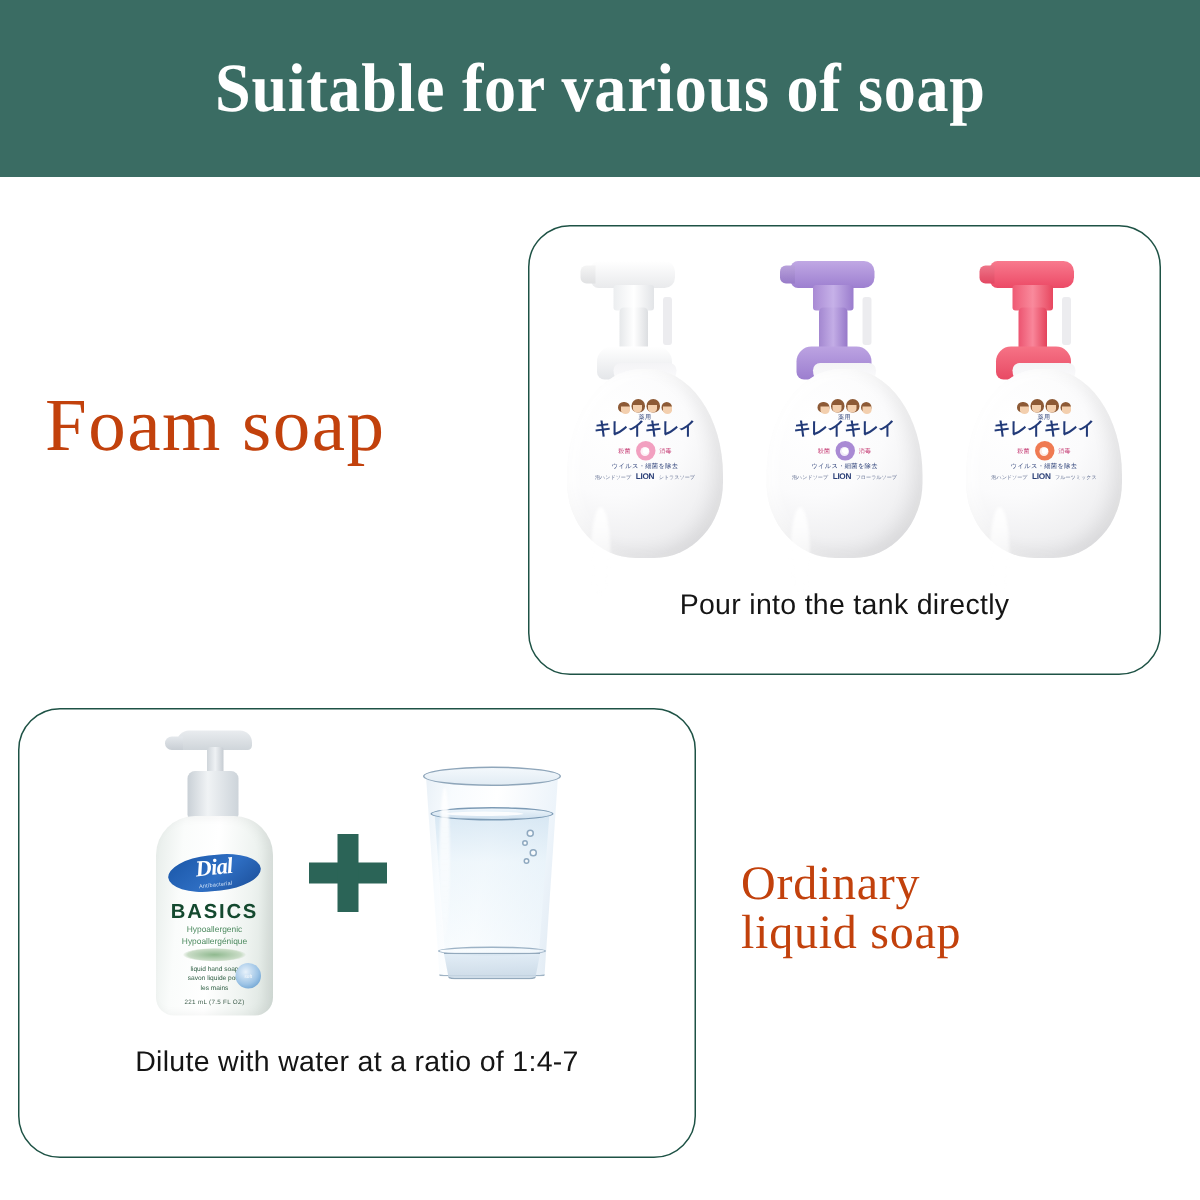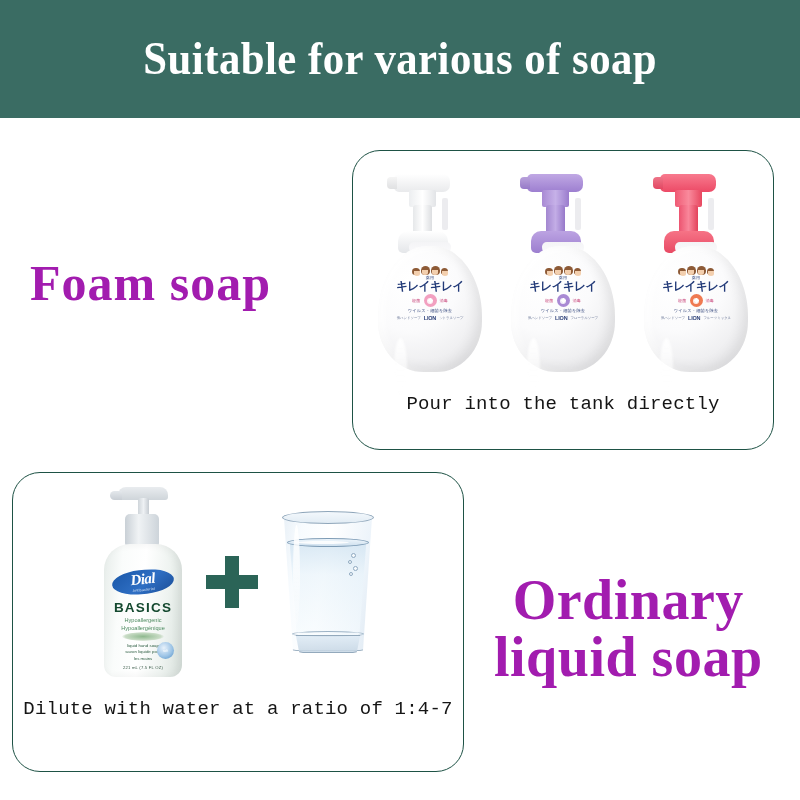--- a/index.html
+++ b/index.html
@@ -44,43 +44,43 @@
     border-radius: 28px;
     background: #ffffff;
     box-sizing: border-box;
   }
   #foam-card  { left: 352px; top: 150px;  width: 422px; height: 300px; }
   #liquid-card{ left: 12px;  top: 472px;  width: 452px; height: 300px; }
 
   
   .section-label {
     position: absolute;
-    color: #a21caf;
+    color: #c2410c;
     font-family: "Liberation Serif", serif;
-    font-weight: bold;
+    font-weight: normal;
     line-height: 1.02;
   }
   #foam-soap-label {
     left: 30px; top: 258px;
     font-size: 50px;
     letter-spacing: 1px;
   }
   #ordinary-label {
     left: 494px; top: 572px;
-    font-size: 56px;
-    text-align: center;
+    font-size: 32px;
+    text-align: left;
     letter-spacing: 0.5px;
   }
   #ordinary-label .line { display: block; white-space: nowrap; }
 
   
   .caption {
     position: absolute;
     color: #151515;
-    font-family: Liberation Mono, monospace;
+    font-family: Liberation Sans, sans-serif;
     font-size: 19px;
     letter-spacing: 0.2px;
     white-space: nowrap;
   }
   #foam-caption   { left: 352px; top: 393px; width: 422px; text-align: center; }
   #liquid-caption { left: 12px;  top: 698px; width: 452px; text-align: center; }
 
   
   #foam-bottles {
     position: absolute;

